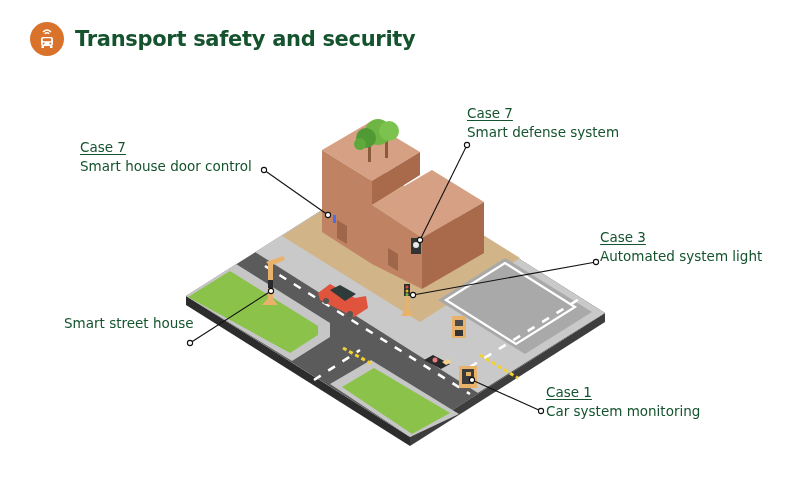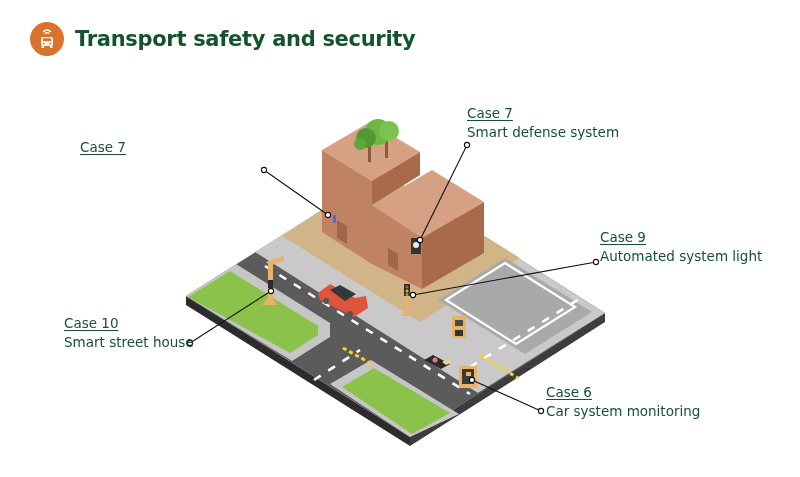--- a/index.html
+++ b/index.html
@@ -152,29 +152,29 @@
     <circle cx="271" cy="291" r="2.6"></circle>
 
     <line x1="541" y1="411" x2="472" y2="380"></line>
     <circle cx="541" cy="411" r="2.6"></circle>
     <circle cx="472" cy="380" r="2.6"></circle>
   </g>
 </svg>
 
 <div class="label" style="left:80px; top:138px;">
   <span class="case">Case 7</span>
+  <span class="desc">Smart house door control</span>
 </div>
 <div class="label" style="left:467px; top:104px;">
   <span class="case">Case 7</span>
   <span class="desc">Smart defense system</span>
 </div>
 <div class="label" style="left:600px; top:228px;">
-  <span class="case">Case 9</span>
+  <span class="case">Case 3</span>
   <span class="desc">Automated system light</span>
 </div>
 <div class="label" style="left:64px; top:314px;">
-  <span class="case">Case 10</span>
   <span class="desc">Smart street house</span>
 </div>
 <div class="label" style="left:546px; top:383px;">
-  <span class="case">Case 6</span>
+  <span class="case">Case 1</span>
   <span class="desc">Car system monitoring</span>
 </div>
 
 </body></html>

